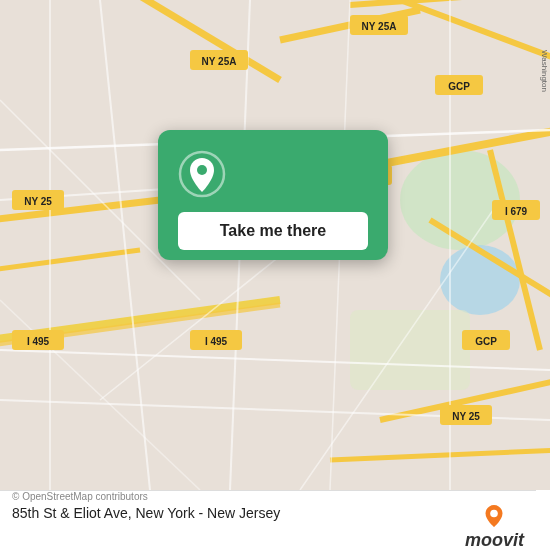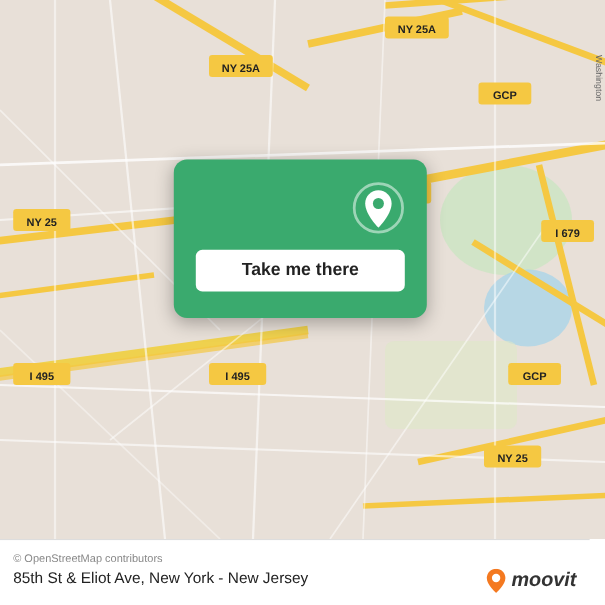--- a/index.html
+++ b/index.html
@@ -23,29 +23,29 @@
     .road-svg {
       position: absolute;
       top: 0; left: 0;
       width: 100%;
       height: 100%;
     }
 
     
     #location-card {
       position: absolute;
-      top: 145px;
+      top: 130px;
       left: 158px;
       width: 230px;
       background: #3aaa6e;
       border-radius: 12px;
       display: flex;
       flex-direction: column;
-      align-items: flex-end;
-      padding: 20px 20px 24px 20px;
+      align-items: flex-start;
+      padding: 20px 20px 10px 20px;
       box-shadow: 0 4px 16px rgba(0,0,0,0.3);
     }
 
     #pin-icon {
       width: 48px;
       height: 48px;
       margin-bottom: 14px;
     }
 
     #take-me-there-btn {
@@ -83,20 +83,21 @@
       display: flex;
       align-items: flex-start;
       gap: 8px;
     }
 
     #moovit-logo {
       display: flex;
       align-items: center;
       gap: 3px;
       margin-left: auto;
+      flex-direction: column;
     }
 
     #moovit-pin {
       width: 22px;
       height: 22px;
     }
 
     #moovit-text {
       font-size: 18px;
       font-weight: bold;

